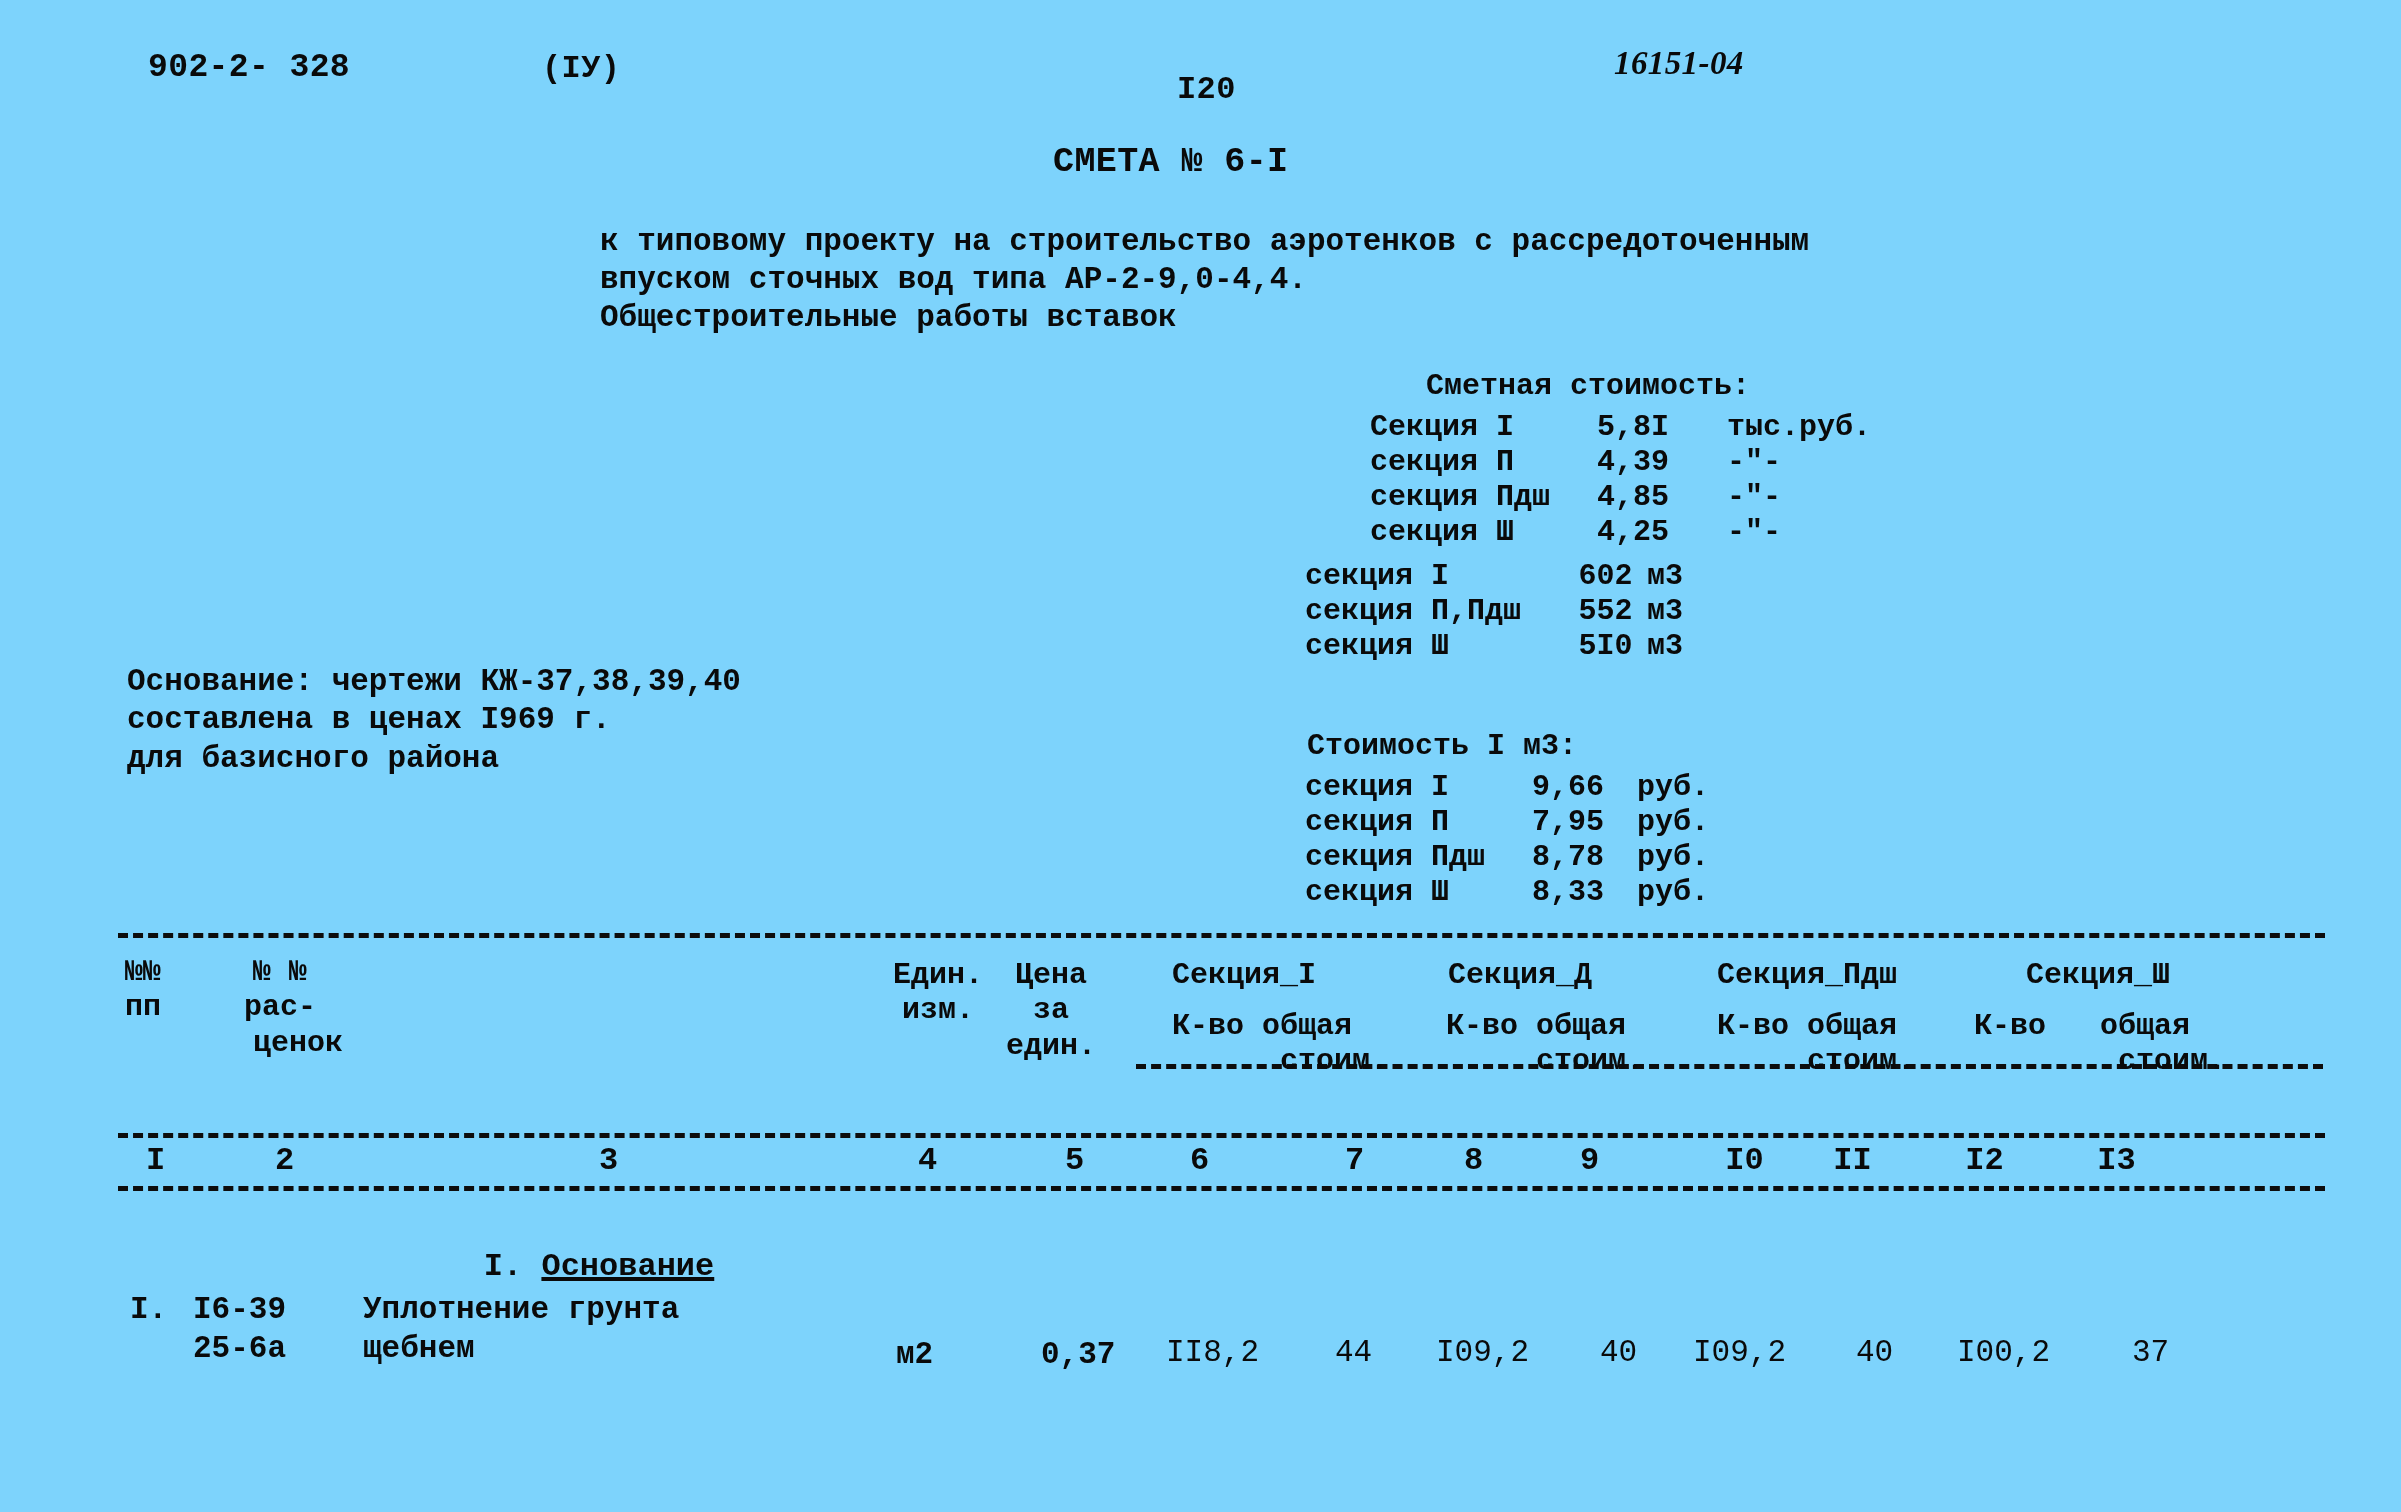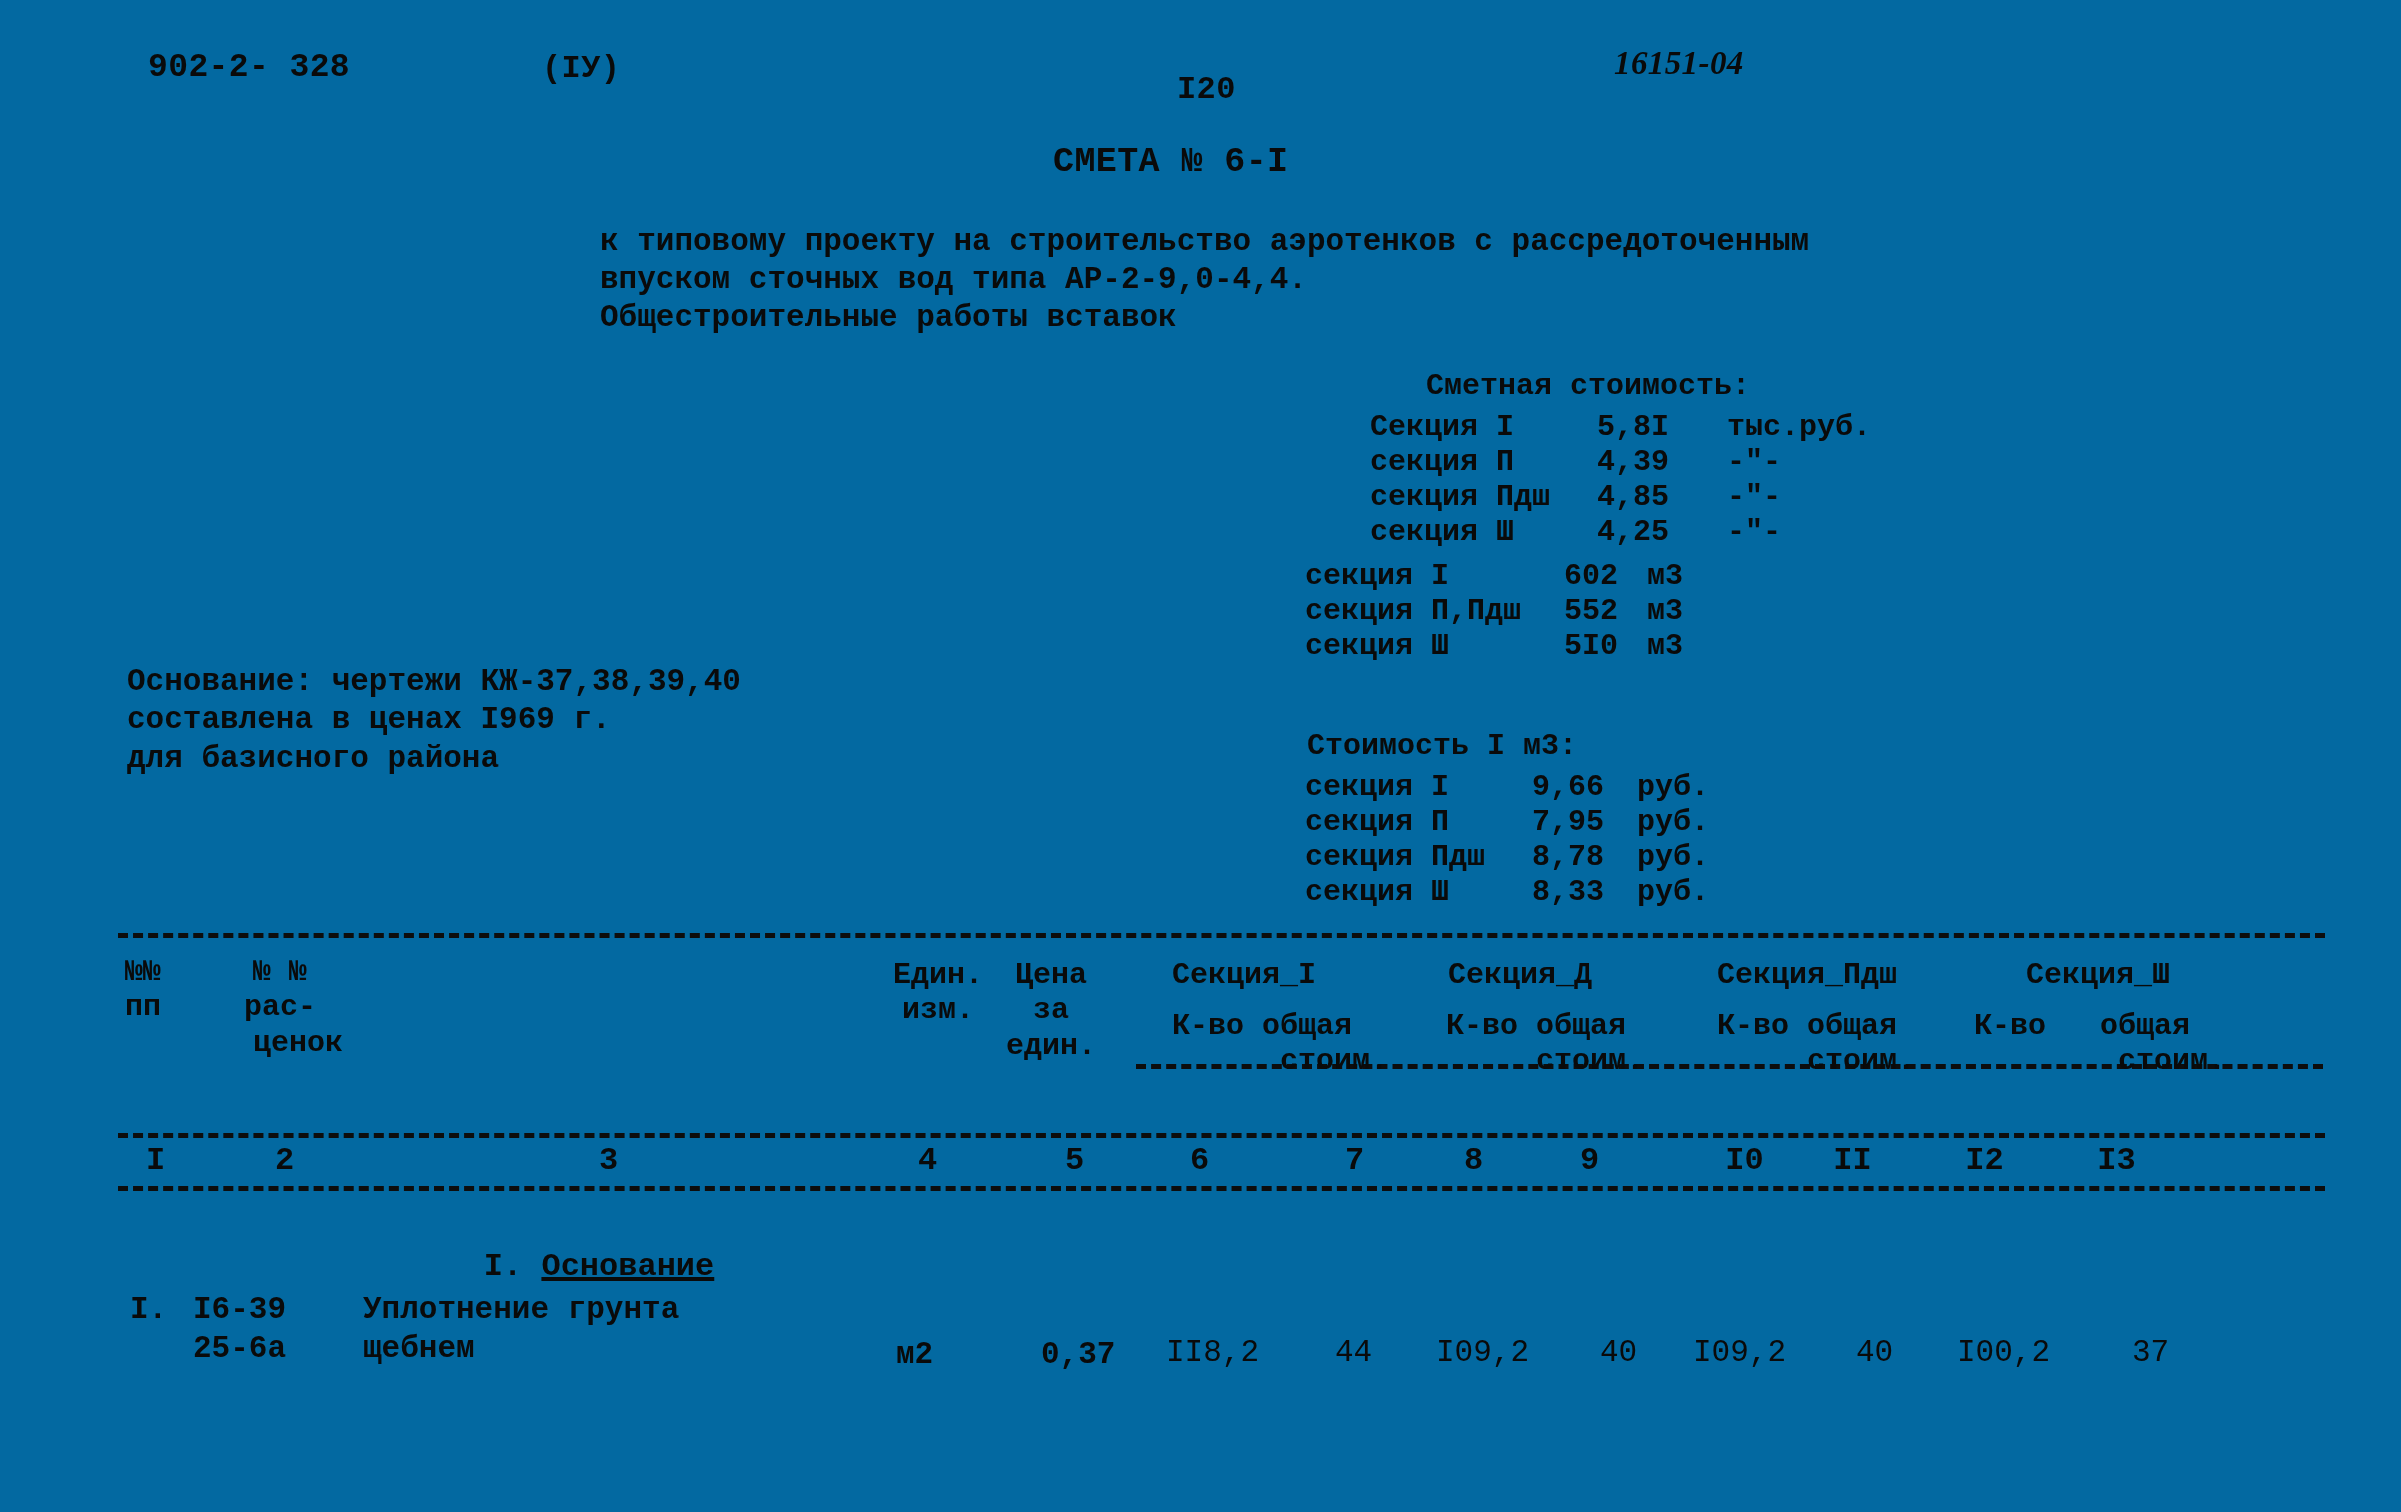--- a/index.html
+++ b/index.html
@@ -8,21 +8,21 @@
     background: #ffffff;
   }
   body {
     font-family: "Liberation Mono", "DejaVu Sans Mono", monospace;
     color: #0a0a0a;
   }
   #page {
     position: relative;
     width: 2401px;
     height: 1513px;
-    background: #0369a1;
+    background: #7dd3fc;
     overflow: hidden;
   }
   .t {
     position: absolute;
     white-space: pre;
     font-weight: bold;
     letter-spacing: 0.4px;
     line-height: 1.0;
   }
   
@@ -60,21 +60,21 @@
   #block-volume .sum-head,
   #block-unit   .sum-head { margin-bottom: 6px; }
 
   #block-cost   .sum-row { padding-left: 65px; }
   #block-volume .sum-row { padding-left: 130px; }
   #block-unit   .sum-row { padding-left: 130px; }
 
   #block-cost   .lbl { width: 227px; }
   #block-cost   .val { width: 130px; }
   #block-volume .lbl { width: 259px; }
-  #block-volume .val { width: 83px; }
+  #block-volume .val { width: 83px; text-align: center; }
   #block-unit   .lbl { width: 227px; }
   #block-unit   .val { width: 105px; }
 
   
   #basis {
     position: absolute;
     left: 127px; top: 663px;
     font-size: 31px; font-weight: bold;
     line-height: 1.24;
     white-space: pre;

